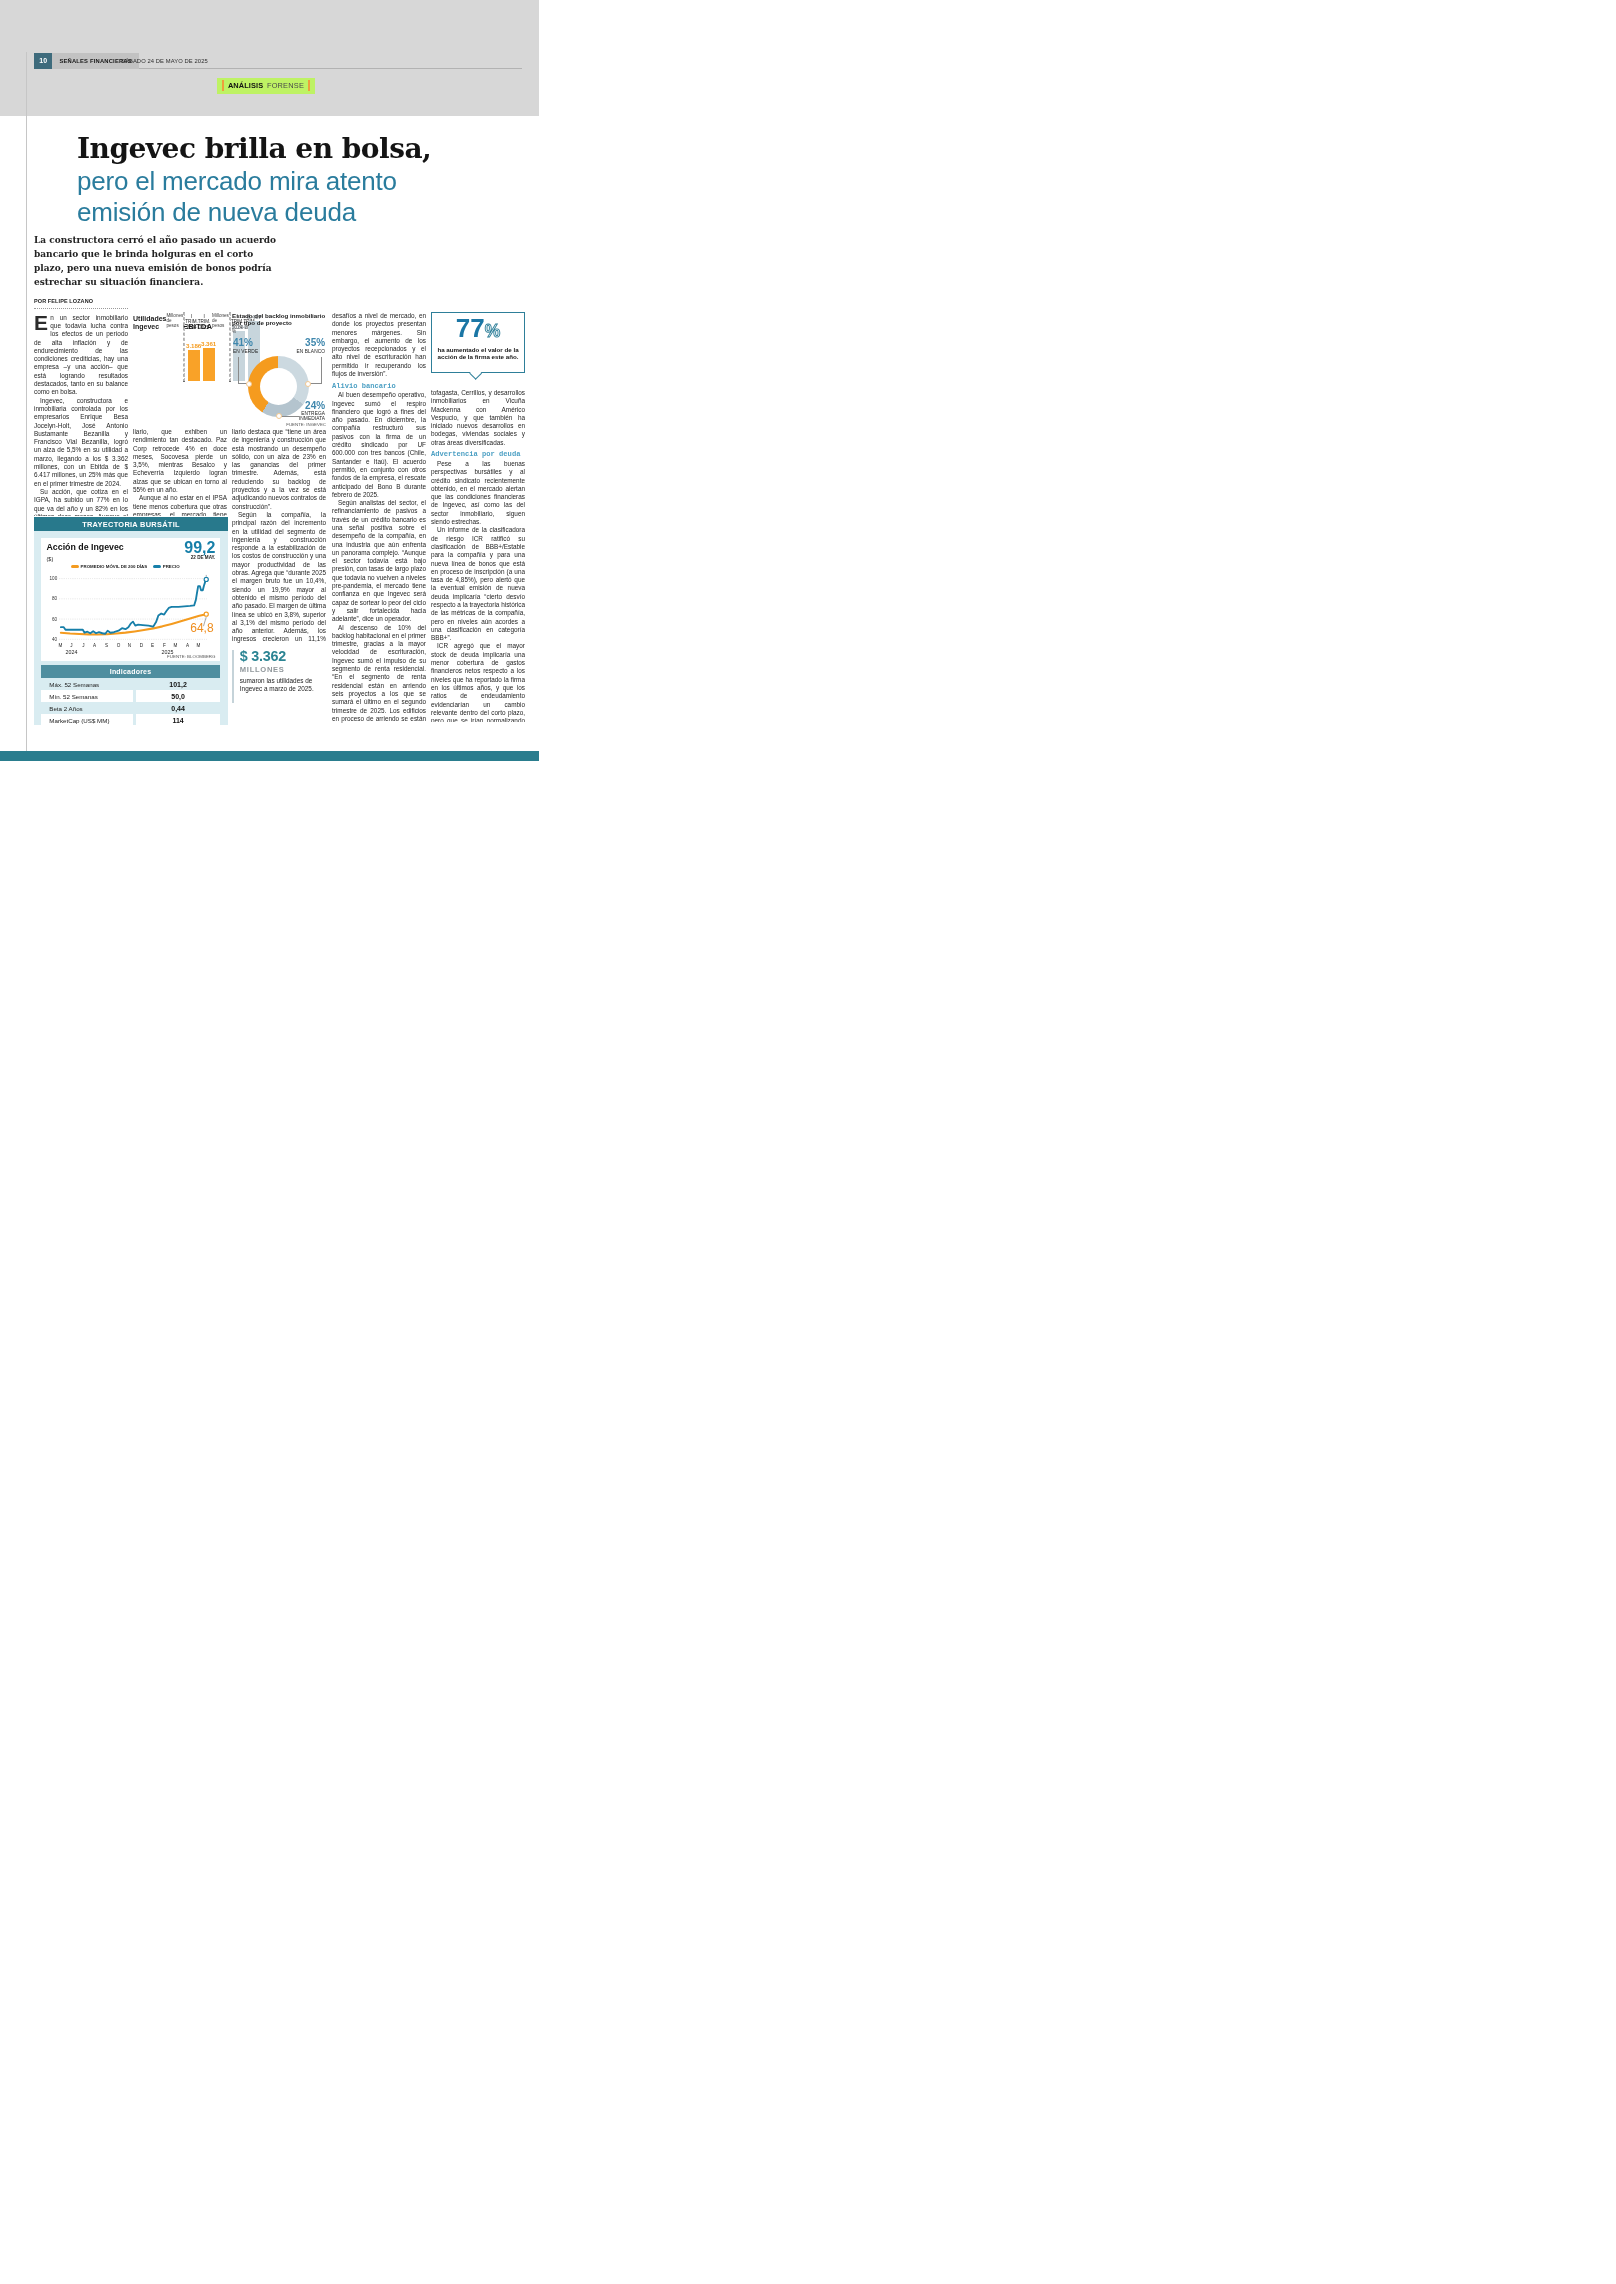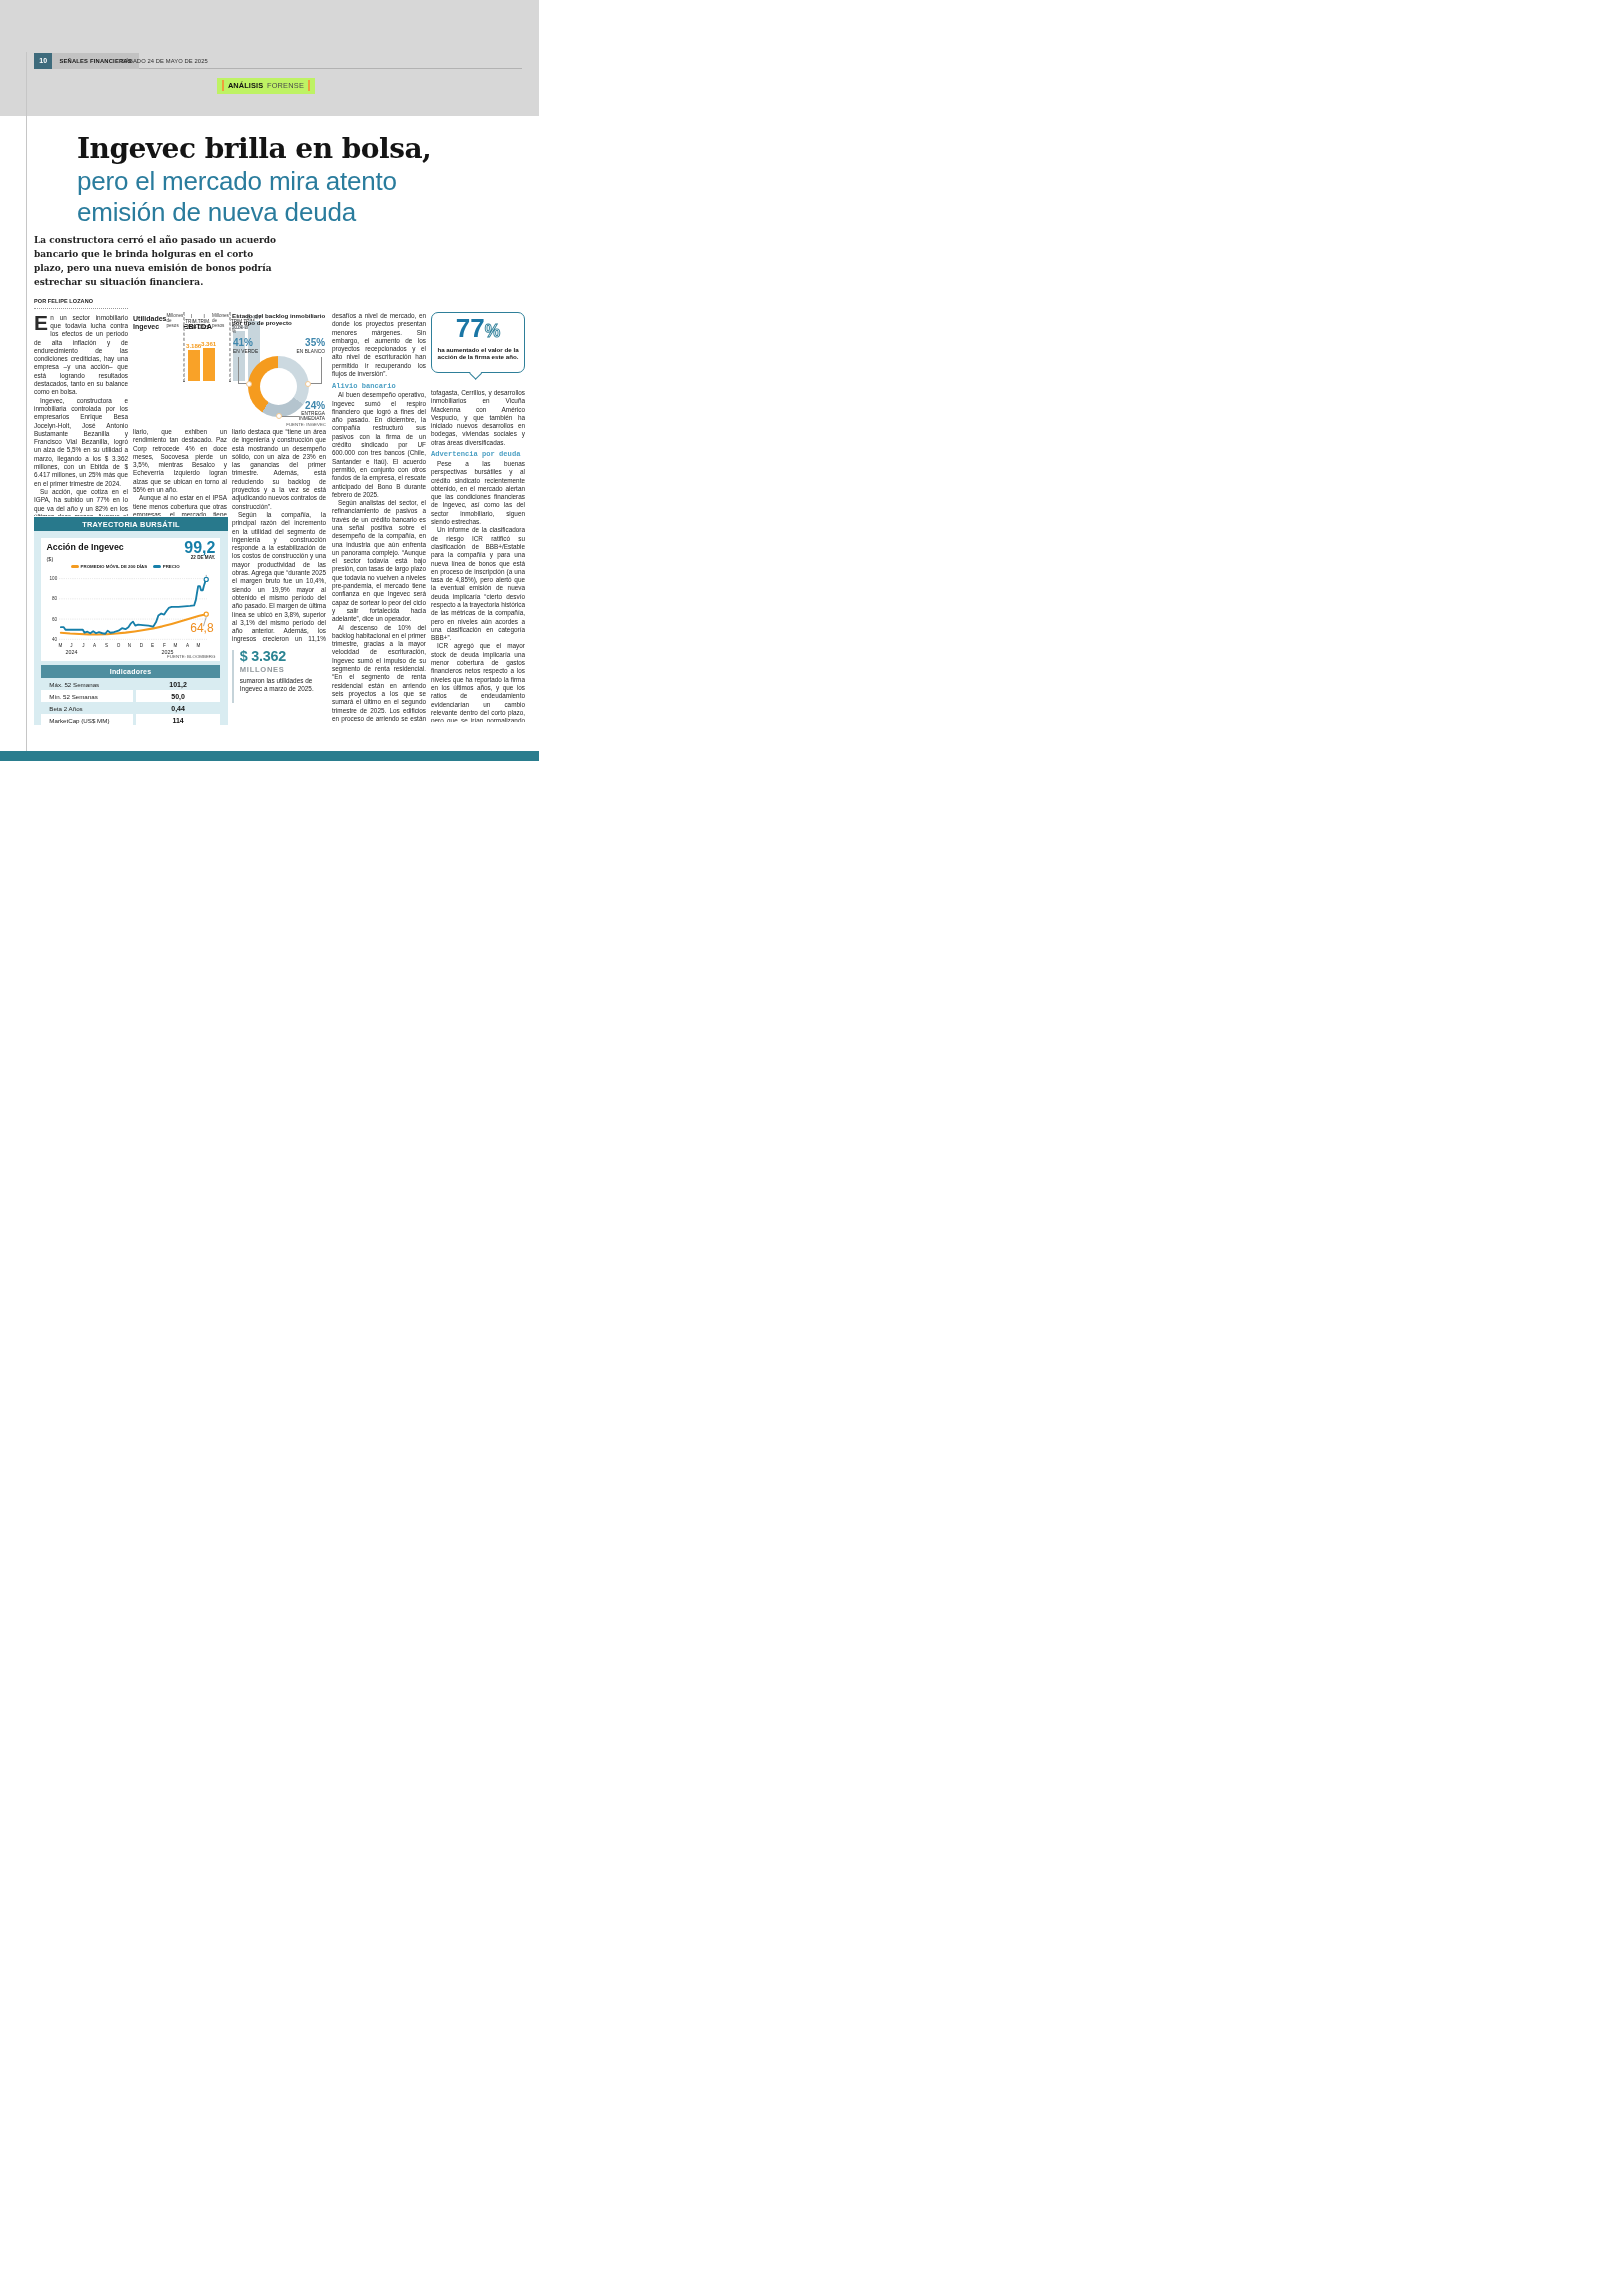--- a/index.html
+++ b/index.html
@@ -66,21 +66,21 @@
   #donut-block .d-unit{font-size:4.6px;color:#444;margin-top:1.8px;}
   .donut{position:absolute;left:15.7px;top:44px;width:61px;height:61px;border-radius:50%;}
   .donut-hole{position:absolute;left:28px;top:56px;width:37px;height:37px;border-radius:50%;background:#fff;}
   .pie-pct{position:absolute;font-weight:bold;font-size:10px;color:#3f87ad;}
   .pie-lab{position:absolute;font-size:4.8px;letter-spacing:0.1px;color:#222;}
   .leader{position:absolute;}
   .lead-circle{position:absolute;width:4.1px;height:4.1px;background:#fff;border:0.9px solid #f2c892;
                border-radius:50%;}
   #donut-source{position:absolute;right:0;top:110px;font-size:4.4px;color:#555;}
   
-  #box77{left:431px;top:312px;width:94px;height:61px;border:1.4px solid #2e7f99;border-radius:7px;
+  #box77{left:431px;top:312px;width:94px;height:61px;border:1.4px solid #2e7f99;border-radius:0;
          background:#fff;box-sizing:border-box;text-align:center;}
   #box77 .big{margin-top:1.8px;font-weight:bold;font-size:26px;color:#1b76a5;line-height:27px;}
   #box77 .big .pct{font-size:17.5px;color:#fff;-webkit-text-stroke:0.9px #2e7f99;}
   #box77 .cap{font-size:6.2px;font-weight:bold;color:#151515;line-height:7.6px;width:86px;margin:0.9px auto 0;}
   #box77-tip{left:471px;top:369px;width:8.3px;height:8.3px;background:#fff;
              border-right:1.4px solid #2e7f99;border-bottom:1.4px solid #2e7f99;transform:rotate(45deg);}
   
   #tray-band{left:34px;top:517px;width:194px;height:14px;background:#28798c;color:#fff;
              display:flex;align-items:center;justify-content:center;font-weight:bold;font-size:7.4px;
              letter-spacing:0.3px;}

